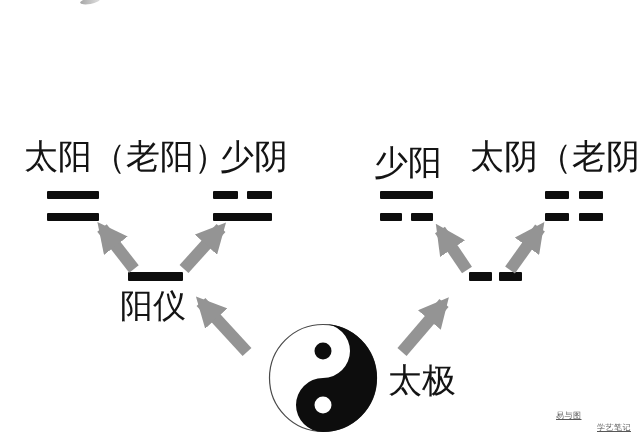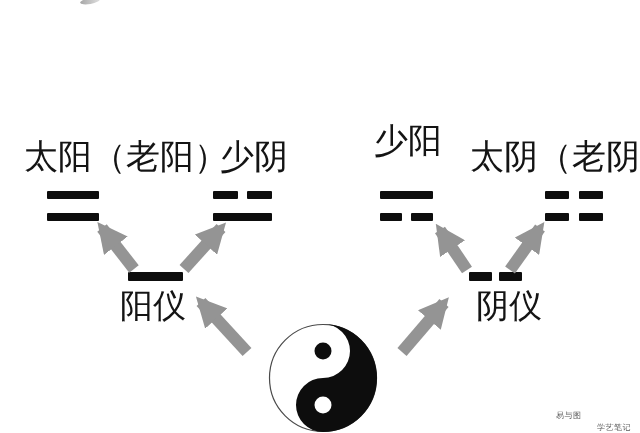--- a/index.html
+++ b/index.html
@@ -6,21 +6,21 @@
   .canvas{
     position:relative;width:640px;height:433px;background:var(--background,#fff);
     overflow:hidden;font-family:"Liberation Serif","DejaVu Serif",serif;
   }
   .lbl{
     position:absolute;font-size:34px;line-height:1;color:var(--text,#111);
     white-space:nowrap;letter-spacing:0;
   }
   .lbl-taiyang{left:24px;top:140px;}
   .lbl-shaoyin{left:220px;top:140px;text-align:center;}
-  .lbl-shaoyang{left:374px;top:124px;}
+  .lbl-shaoyang{left:374px;top:146px;}
   .lbl-taiyin{left:470px;top:140px;}
   .lbl-yangyi{left:120px;top:290px;font-size:33px;}
   .lbl-yinyi{left:476px;top:290px;font-size:33px;}
   .lbl-taiji{left:388px;top:364px;}
   .bigram{position:absolute;display:flex;flex-direction:column;justify-content:space-between;}
   .big-taiyang{left:47px;top:191px;width:52px;height:30px;}
   .big-shaoyin{left:213px;top:191px;width:59px;height:30px;}
   .big-shaoyang{left:380px;top:191px;width:53px;height:30px;}
   .big-taiyin{left:545px;top:191px;width:58px;height:30px;}
   .bar{height:8px;width:100%;background:var(--ink,#0d0d0d);border-radius:1px;}
@@ -28,21 +28,21 @@
   .bar.broken .seg{width:42%;height:100%;background:var(--ink,#0d0d0d);border-radius:1px;}
   .yi-line{position:absolute;height:9px;}
   .line-yang{left:128px;top:272px;width:55px;}
   .line-yin{left:469px;top:272px;width:53px;}
   .yi-line .bar{height:9px;}
   .yi-line .bar.broken .seg{width:44%;}
   .overlay{position:absolute;left:0;top:0;pointer-events:none;}
   .taiji-svg{position:absolute;left:266px;top:321px;}
   .watermark{
     position:absolute;font-size:8px;line-height:1;color:#3a3a3a;opacity:.85;
-    font-family:"Liberation Sans","DejaVu Sans",sans-serif;letter-spacing:.5px;
+    font-family:"Liberation Sans","DejaVu Sans",sans-serif;letter-spacing:.5px;text-decoration:underline;
   }
   .wm-left{left:556px;top:412px;}
   .wm-right{left:597px;top:424px;}
   .smudge{
     position:absolute;left:80px;top:-2px;width:20px;height:6px;border-radius:50%;
     background:linear-gradient(100deg,#8f8f8f,#d8d8d8);transform:rotate(-10deg);opacity:.8;
   }
 </style>
 </head>
 <body>
@@ -88,21 +88,20 @@
   <div class="yi-line line-yang">
       <div class="bar solid"></div>
     </div>
   <div class="yi-line line-yin">
       <div class="bar broken">
         <span class="seg"></span>
         <span class="seg"></span>
       </div>
     </div>
   <div class="lbl lbl-yangyi">阳仪</div>
-  <div class="lbl lbl-yinyi">阴仪</div>
 
   <svg class="overlay" width="640" height="433" viewBox="0 0 640 433">
     <defs>
       <marker id="ah" viewBox="0 0 10 10" refX="7.5" refY="5" markerWidth="2.5" markerHeight="2.5" orient="auto-start-reverse" markerUnits="strokeWidth">
         <path d="M0,0 L10,5 L0,10 z" style="fill:var(--arrow,#949494)"></path>
       </marker>
     </defs>
     <g style="stroke:var(--arrow,#949494)" stroke-width="12" fill="none">
       <line x1="247" y1="352" x2="201" y2="302" marker-end="url(#ah)"></line>
       <line x1="402" y1="352" x2="444" y2="303" marker-end="url(#ah)"></line>
@@ -113,17 +112,18 @@
     </g>
   </svg>
 
   <svg class="taiji-svg" width="114" height="114" viewBox="0 0 114 114">
     <circle cx="57" cy="57" r="53.5" fill="#ffffff" stroke="#4a4a4a" stroke-width="1.2"></circle>
     <path d="M57,3 a54,54 0 0 1 0,108 a27,27 0 0 1 0,-54 a27,27 0 0 0 0,-54 z" style="fill:var(--ink,#0d0d0d)"></path>
     <circle cx="57" cy="30" r="8.5" style="fill:var(--ink,#0d0d0d)"></circle>
     <circle cx="57" cy="84" r="8.5" fill="#ffffff"></circle>
   </svg>
 
+  <div class="lbl lbl-taiji">太极</div>
 
   <div class="watermark wm-left">易与图</div>
   <div class="watermark wm-right">学艺笔记</div>
 
 </div>
 
 </body></html>

